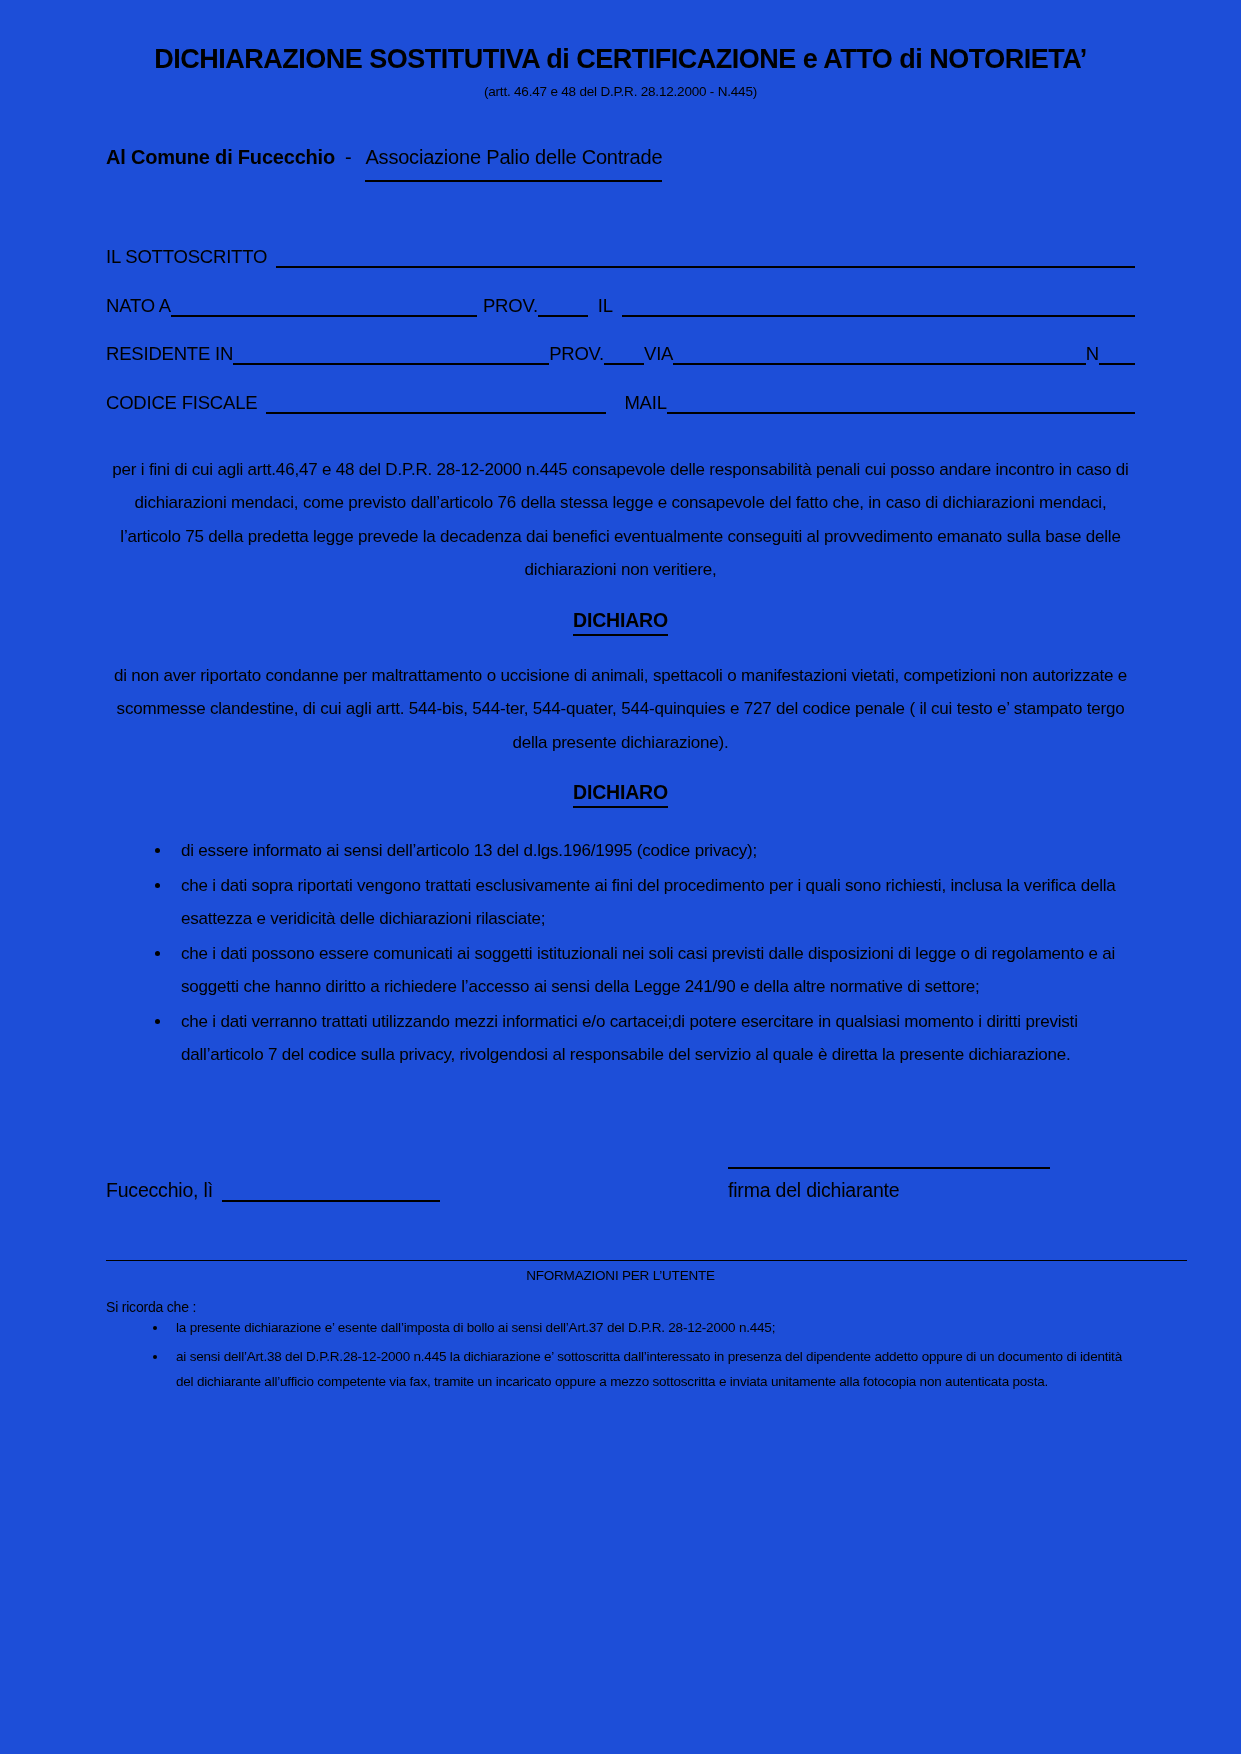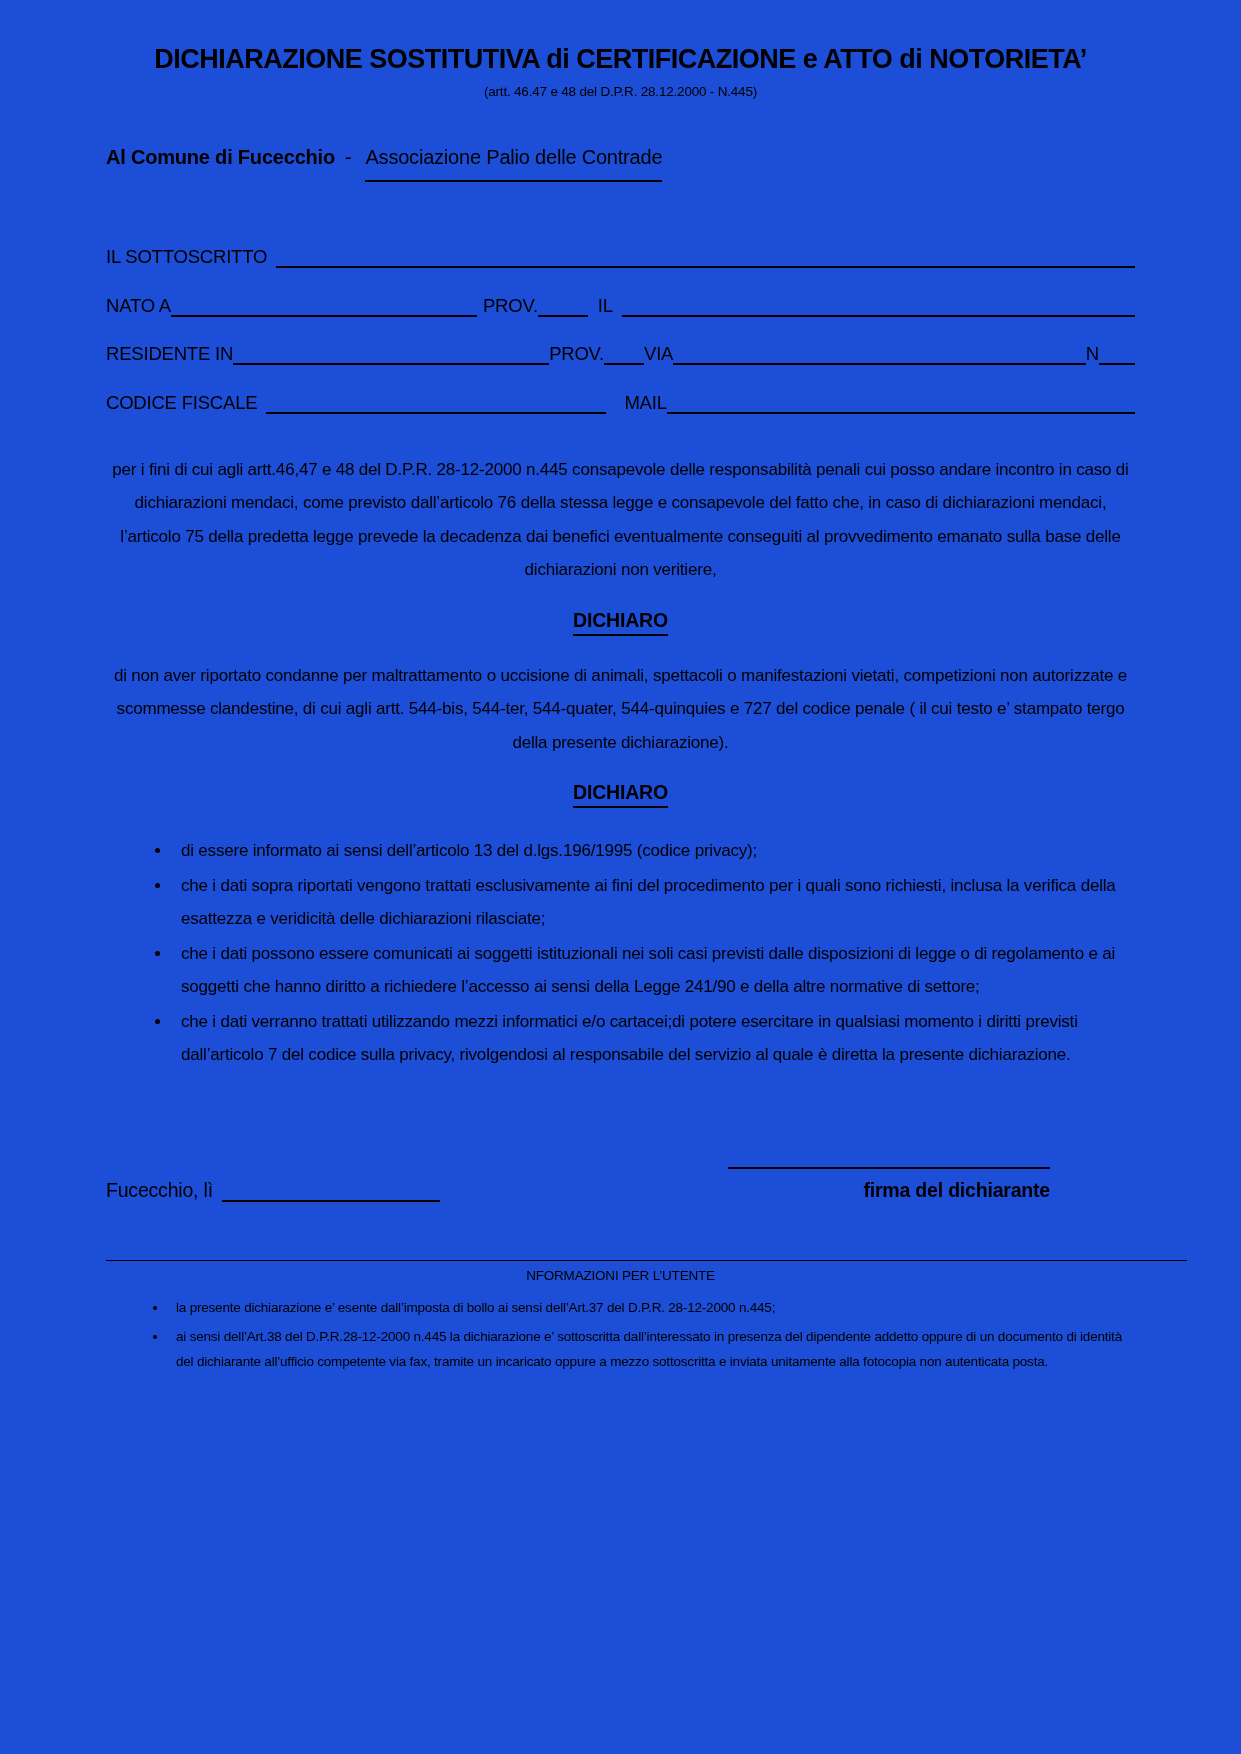--- a/index.html
+++ b/index.html
@@ -99,22 +99,21 @@
     display: flex;
     align-items: flex-end;
     font-size: 19.5px;
     height: 25px;
   }
   .sig-left .blank { height: 100%; }
   .sig-right {
     margin-left: auto;
     width: 322px;
     margin-right: 85px;
-    text-align: right;
-    font-weight: bold;
+    text-align: left;
   }
   .sig-line { border-bottom: 2px solid #000; height: 25px; }
   .sig-caption { font-size: 19.5px; margin-top: 10px; }
   .clerk-block {
     margin-left: 432px;
     width: 345px;
     text-align: center;
     margin-top: 92px;
   }
   .clerk-note {
@@ -131,21 +130,20 @@
     margin-right: -52px;
     border-bottom: 1.5px solid #000;
   }
   .info-heading {
     text-align: center;
     font-size: 13.5px;
     margin-top: 7px;
   }
   .info-intro { font-size: 14px; margin-top: 16px; }
   .info-bullets {
-    margin-top: 12px;
     padding-left: 62px;
     font-size: 13.5px;
     line-height: 25px;
   }
   .info-bullets li { padding-left: 8px; margin-bottom: 4px; }
 </style>
 </head>
 <body>
 
 <div class="page">
@@ -220,19 +218,20 @@
     <div class="sig-right">
       <div class="sig-line"></div>
       <div class="sig-caption">firma del dichiarante</div>
     </div>
   </div>
 
 
   <div class="separator"></div>
 
   <div class="info-heading">NFORMAZIONI PER L’UTENTE</div>
+  <div class="info-intro">Si ricorda che :</div>
 
   <ul class="info-bullets">
     <li>la presente dichiarazione e’ esente dall’imposta di bollo ai sensi dell’Art.37 del D.P.R. 28-12-2000 n.445;</li>
     <li>ai sensi dell’Art.38 del D.P.R.28-12-2000 n.445 la dichiarazione e’ sottoscritta dall’interessato in presenza del dipendente addetto oppure di un documento di identità del dichiarante all’ufficio competente via fax, tramite un incaricato oppure a mezzo sottoscritta e inviata unitamente alla fotocopia non autenticata posta.</li>
   </ul>
 
 </div>
 
 </body></html>

